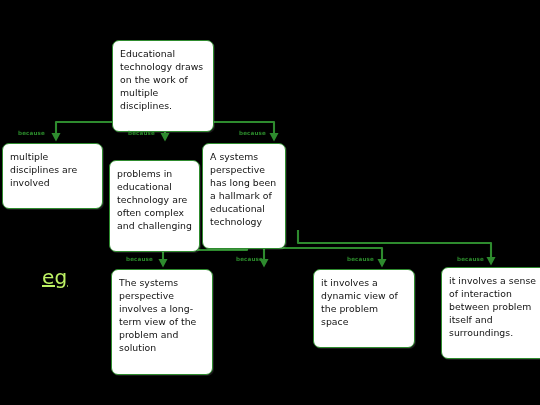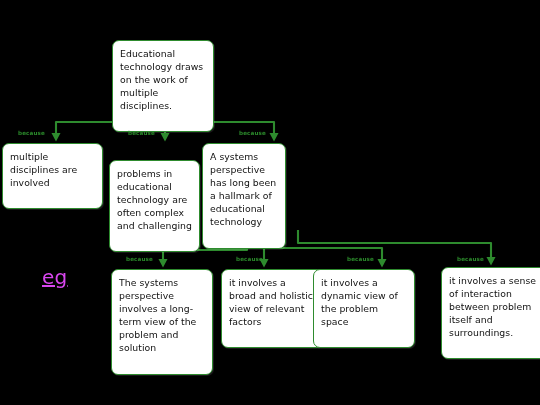--- a/index.html
+++ b/index.html
@@ -82,27 +82,26 @@
       <polygon points="377.5,259 386.5,259 382,267.5"></polygon>
       <polygon points="486.5,257 495.5,257 491,265.5"></polygon>
     </g>
   </svg>
 
   <div class="node" id="node-root" style="left: 112px; top: 40px; width: 102px; min-height: 58px;">Educational technology draws on the work of multiple disciplines.</div>
   <div class="node" id="node-n1" style="left: 2px; top: 143px; width: 101px; min-height: 38px;">multiple disciplines are involved</div>
   <div class="node" id="node-n2" style="left: 109px; top: 143px; width: 91px; min-height: 72px; margin-top: 17px;">problems in educational technology are often complex and challenging</div>
   <div class="node" id="node-n3" style="left: 202px; top: 143px; width: 84px; min-height: 87px;">A systems perspective has long been a hallmark of educational technology</div>
   <div class="node" id="node-n4" style="left: 111px; top: 269px; width: 102px; min-height: 85px;">The systems perspective involves a long-term view of the problem and solution</div>
-  <div class="node" id="node-n5" style="left: 221px; top: 269px; width: 102px; min-height: 46px;">it involves a broad and holistic view of relevant factors</div>
   <div class="node" id="node-n6" style="left: 313px; top: 269px; width: 102px; min-height: 46px;">it involves a dynamic view of the problem space</div>
   <div class="node" id="node-n7" style="left: 441px; top: 267px; width: 115px; min-height: 72px;">it involves a sense of interaction between problem itself and surroundings.</div>
 
   <div class="edge-label" id="edge-label-el1" style="left: 18px; top: 130px;">because</div>
   <div class="edge-label" id="edge-label-el2" style="left: 128px; top: 130px;">because</div>
   <div class="edge-label" id="edge-label-el3" style="left: 239px; top: 130px;">because</div>
   <div class="edge-label" id="edge-label-el4" style="left: 126px; top: 256px;">because</div>
   <div class="edge-label" id="edge-label-el5" style="left: 236px; top: 256px;">because</div>
   <div class="edge-label" id="edge-label-el6" style="left: 347px; top: 256px;">because</div>
   <div class="edge-label" id="edge-label-el7" style="left: 457px; top: 256px;">because</div>
 
-  <div id="eg-label" style="left: 42px; top: 267px; color: #d946ef; text-decoration: underline;">eg</div>
+  <div id="eg-label" style="left: 42px; top: 267px; color: #bef264; text-decoration: underline;">eg</div>
 
 </div>
 
 </body></html>

